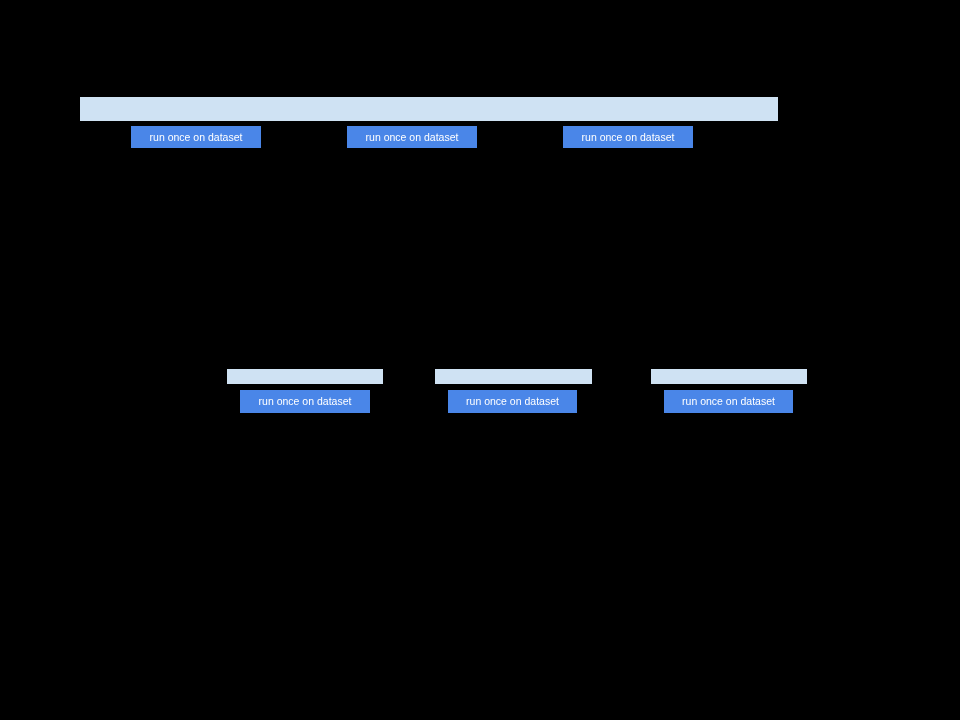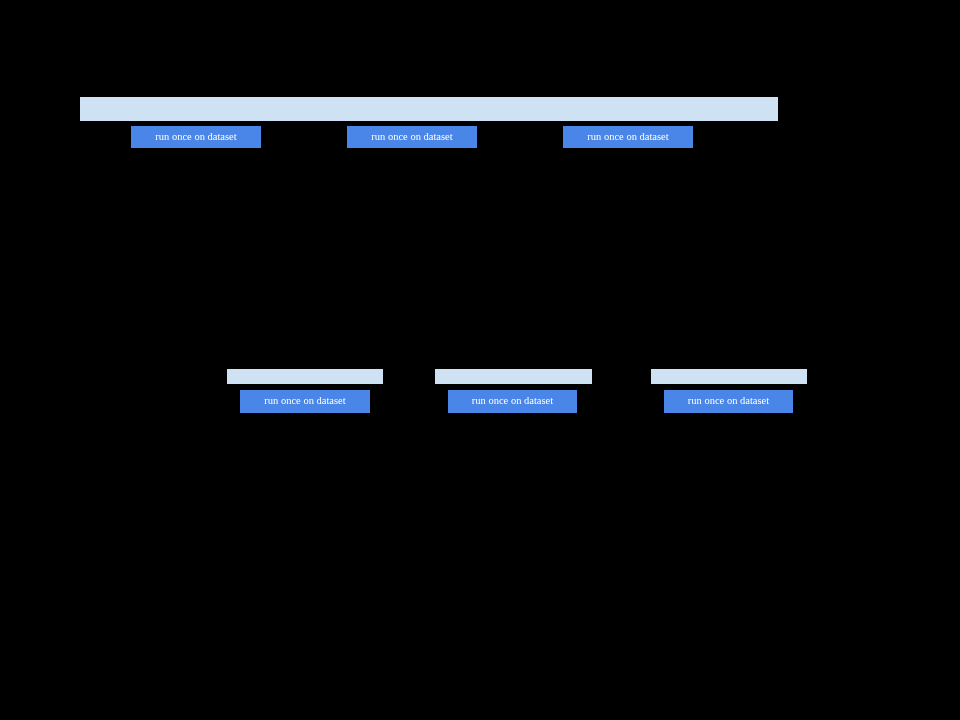--- a/index.html
+++ b/index.html
@@ -6,21 +6,21 @@
     margin: 0;
     padding: 0;
     background: #000000;
   }
   .slide {
     position: relative;
     width: 960px;
     height: 720px;
     background: var(--canvas_bg, #000000);
     overflow: hidden;
-    font-family: Liberation Serif, serif;
+    font-family: Liberation Sans, sans-serif;
   }
   .hl-bar {
     position: absolute;
     background: var(--highlight, #cfe2f3);
   }
   .chip {
     position: absolute;
     background: var(--button, #4a86e8);
     color: var(--button_text, #ffffff);
     font-size: 10.5px;

